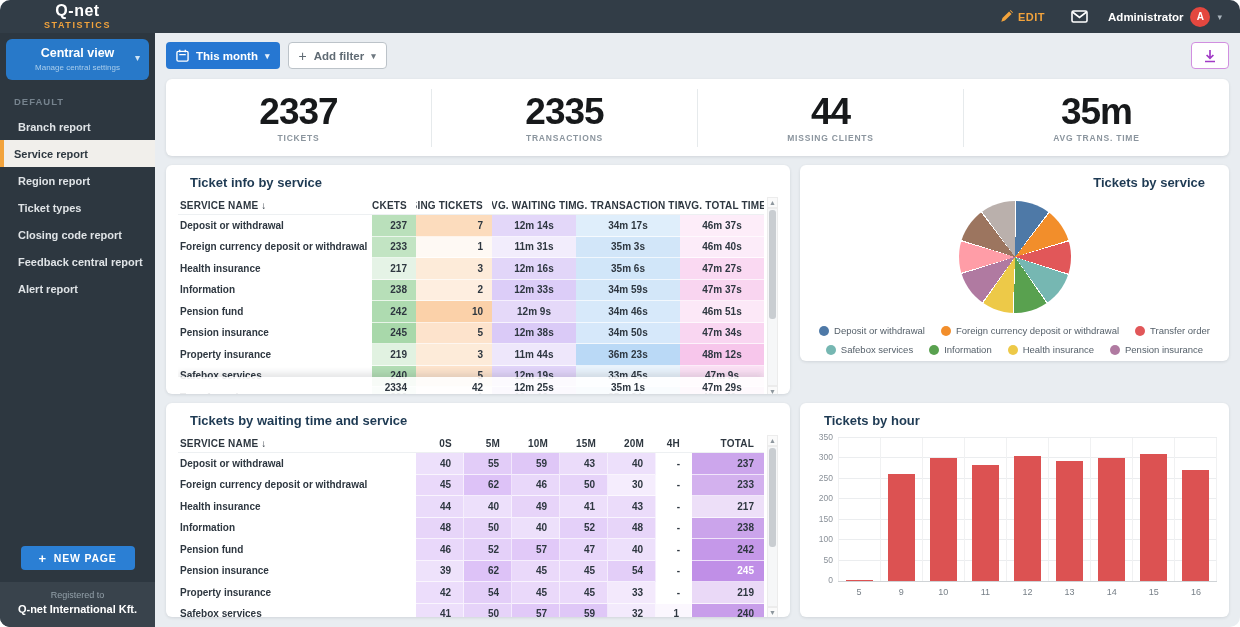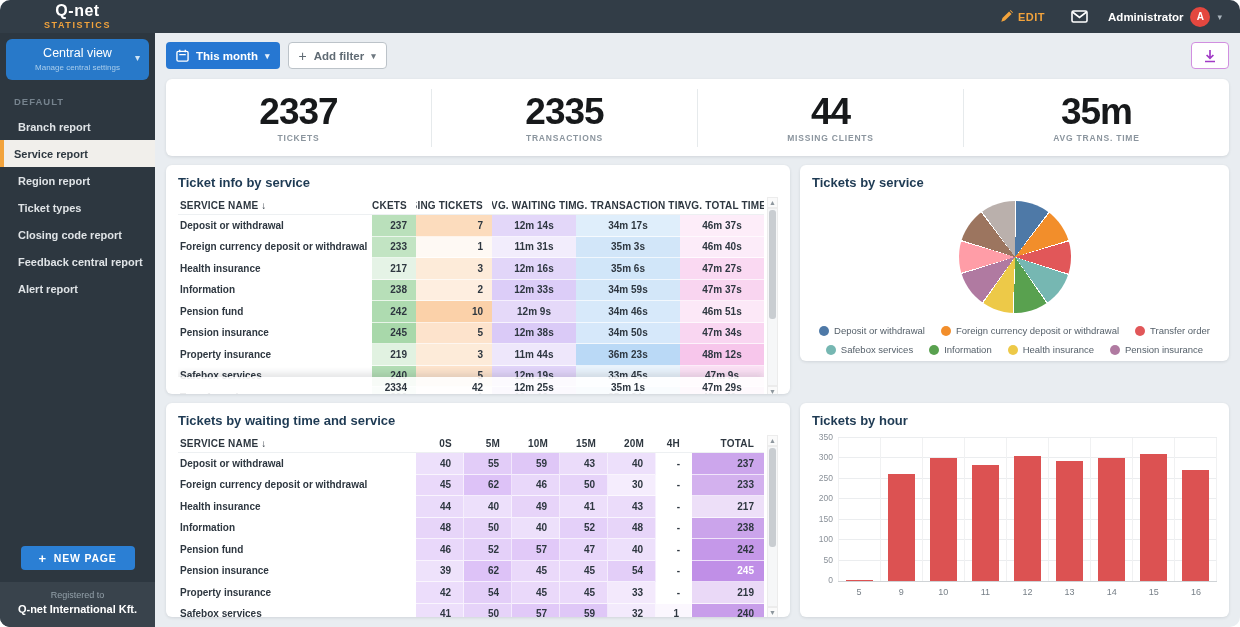--- a/index.html
+++ b/index.html
@@ -18,21 +18,21 @@
   .user{display:flex;align-items:center;gap:7px;cursor:pointer;}
   .user-name{color:#fff;font-size:11.5px;font-weight:bold;}
   .avatar{width:20px;height:20px;border-radius:50%;background:#e4473f;color:#fff;font-size:10px;
     font-weight:bold;display:flex;align-items:center;justify-content:center;}
   .caret{color:#aab4bc;font-size:9px;}
   
   .main{flex:1;display:flex;min-height:0;}
   .sidebar{width:155px;background:#2d3740;display:flex;flex-direction:column;flex-shrink:0;}
   .central-view{margin:6px;background:#2879c9;border-radius:6px;padding:7px 8px 8px;position:relative;
     text-align:center;cursor:pointer;}
-  .cv-title{color:#fff;font-weight:normal;font-size:12.5px;}
+  .cv-title{color:#fff;font-weight:bold;font-size:12.5px;}
   .cv-sub{color:#a9cdec;font-size:8px;margin-top:3px;}
   .cv-caret{position:absolute;right:9px;top:13px;color:#cfe4f5;font-size:10px;}
   .section-label{color:#76838e;font-size:9.5px;font-weight:bold;letter-spacing:1px;padding:10px 14px 6px;}
   .nav-item{height:27px;display:flex;align-items:center;padding-left:14px;color:#dfe3e6;font-size:11px;
     font-weight:bold;cursor:pointer;border-left:4px solid transparent;}
   .nav-item.active{background:#f1efeb;color:#2e3840;border-left:4px solid #f2a33c;padding-left:10px;}
   .sidebar-spacer{flex:1;}
   .new-page{margin:0 auto 12px;width:114px;height:24px;background:#2b7fd4;border:none;border-radius:4px;
     color:#fff;font-weight:bold;font-size:10.5px;letter-spacing:.8px;cursor:pointer;
     display:flex;align-items:center;justify-content:center;gap:7px;font-family:inherit;}
@@ -53,21 +53,21 @@
   .kpi-card{background:#fff;border-radius:6px;box-shadow:0 1px 3px rgba(40,50,60,.12);height:77px;
     display:flex;align-items:center;margin-bottom:9px;}
   .kpi-cell{flex:1;text-align:center;border-right:1px solid #e6eaec;padding:4px 0;}
   .kpi-cell:last-child{border-right:none;}
   .kpi-value{font-size:37px;font-weight:800;color:#17191b;line-height:38px;letter-spacing:-1px;}
   .kpi-label{font-size:8.5px;font-weight:bold;color:#8b959e;letter-spacing:.8px;margin-top:2px;}
   
   .grid{display:grid;grid-template-columns:624px 1fr;grid-template-rows:229px 214px;gap:9px 10px;}
   .card{background:#fff;border-radius:6px;box-shadow:0 1px 3px rgba(40,50,60,.12);
     padding:8px 12px;box-sizing:border-box;overflow:hidden;}
-  .card-title{font-size:13px;font-weight:bold;color:#1e3a53;margin:2px 0 7px;}
+  .card-title{font-size:13px;font-weight:bold;color:#1e3a53;margin:2px 12px 7px;}
   
   .tbl{display:flex;}
   .tbl-main{flex:1;min-width:0;}
   .thead{display:flex;height:17px;align-items:center;color:#9aa5ad;font-size:8.5px;font-weight:bold;
     letter-spacing:.2px;border-bottom:1px solid #edf0f2;}
   .tbody{overflow-y:auto;scrollbar-width:none;position:relative;}
   .tbody::-webkit-scrollbar{display:none;}
   .trow{display:flex;height:21.5px;flex-shrink:0;}
   .cell{display:flex;align-items:center;font-size:10px;font-weight:bold;color:#2e3740;white-space:nowrap;
     overflow:hidden;border-bottom:1px solid rgba(255,255,255,.7);box-sizing:border-box;}
@@ -329,21 +329,21 @@
             <div class="sb" style="height:200px;">
               <div class="sb-btn">▲</div>
               <div class="sb-track">
                   <div class="sb-thumb"></div>
                 </div>
               <div class="sb-btn">▼</div>
             </div>
           </div>
         </div>
 
-        <div class="card" style="height:196px;">
+        <div class="card" style="height:196px;text-align:right;">
           <div class="card-title">Tickets by service</div>
           <div class="pie-wrap">
             <div class="pie" id="pie" style="background: conic-gradient(rgb(255, 255, 255) 0deg, rgb(255, 255, 255) 1.4deg, rgb(78, 121, 167) 1.4deg, rgb(78, 121, 167) 36.5553deg, rgb(255, 255, 255) 36.5553deg, rgb(255, 255, 255) 37.9553deg, rgb(242, 142, 43) 37.9553deg, rgb(242, 142, 43) 72.4936deg, rgb(255, 255, 255) 72.4936deg, rgb(255, 255, 255) 73.8936deg, rgb(225, 87, 89) 73.8936deg, rgb(225, 87, 89) 107.352deg, rgb(255, 255, 255) 107.352deg, rgb(255, 255, 255) 108.752deg, rgb(118, 183, 178) 108.752deg, rgb(118, 183, 178) 144.37deg, rgb(255, 255, 255) 144.37deg, rgb(255, 255, 255) 145.77deg, rgb(89, 161, 79) 145.77deg, rgb(89, 161, 79) 181.08deg, rgb(255, 255, 255) 181.08deg, rgb(255, 255, 255) 182.48deg, rgb(237, 201, 72) 182.48deg, rgb(237, 201, 72) 214.55deg, rgb(255, 255, 255) 214.55deg, rgb(255, 255, 255) 215.95deg, rgb(176, 122, 161) 215.95deg, rgb(176, 122, 161) 252.339deg, rgb(255, 255, 255) 252.339deg, rgb(255, 255, 255) 253.739deg, rgb(255, 157, 167) 253.739deg, rgb(255, 157, 167) 286.118deg, rgb(255, 255, 255) 286.118deg, rgb(255, 255, 255) 287.518deg, rgb(156, 117, 95) 287.518deg, rgb(156, 117, 95) 322.674deg, rgb(255, 255, 255) 322.674deg, rgb(255, 255, 255) 324.074deg, rgb(186, 176, 172) 324.074deg, rgb(186, 176, 172) 360deg);"></div>
             <div class="legend" id="pie-legend">
                 <div class="legend-row">
                   <div class="legend-item">
                     <span class="legend-dot" style="background: rgb(78, 121, 167);"></span>
                     <span class="legend-label">Deposit or withdrawal</span>
                   </div>
                   <div class="legend-item">

